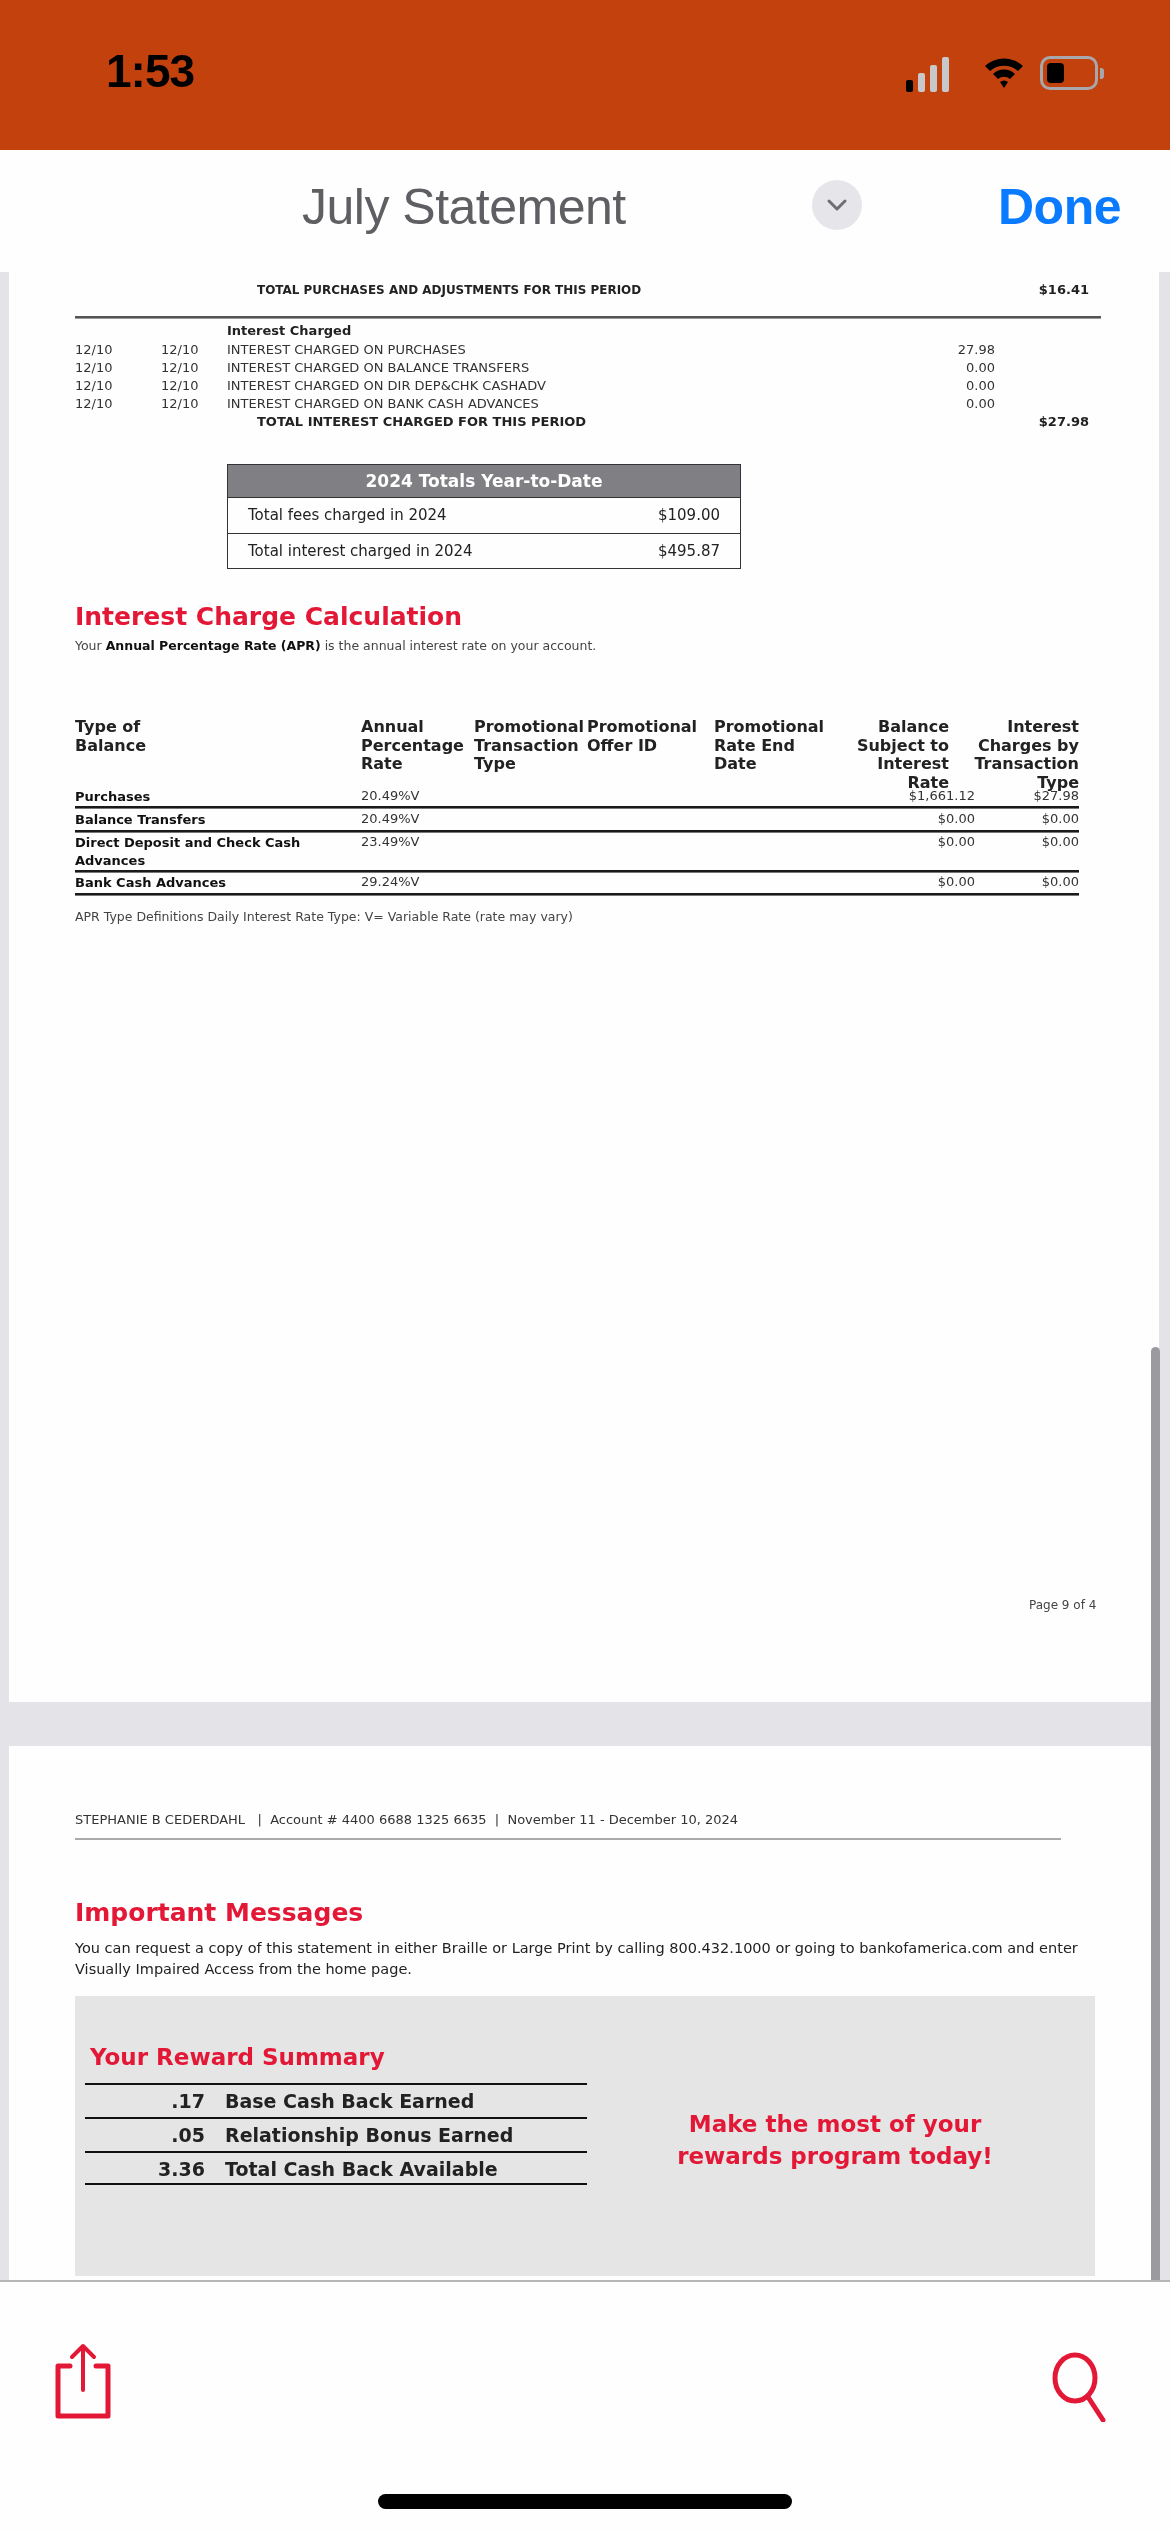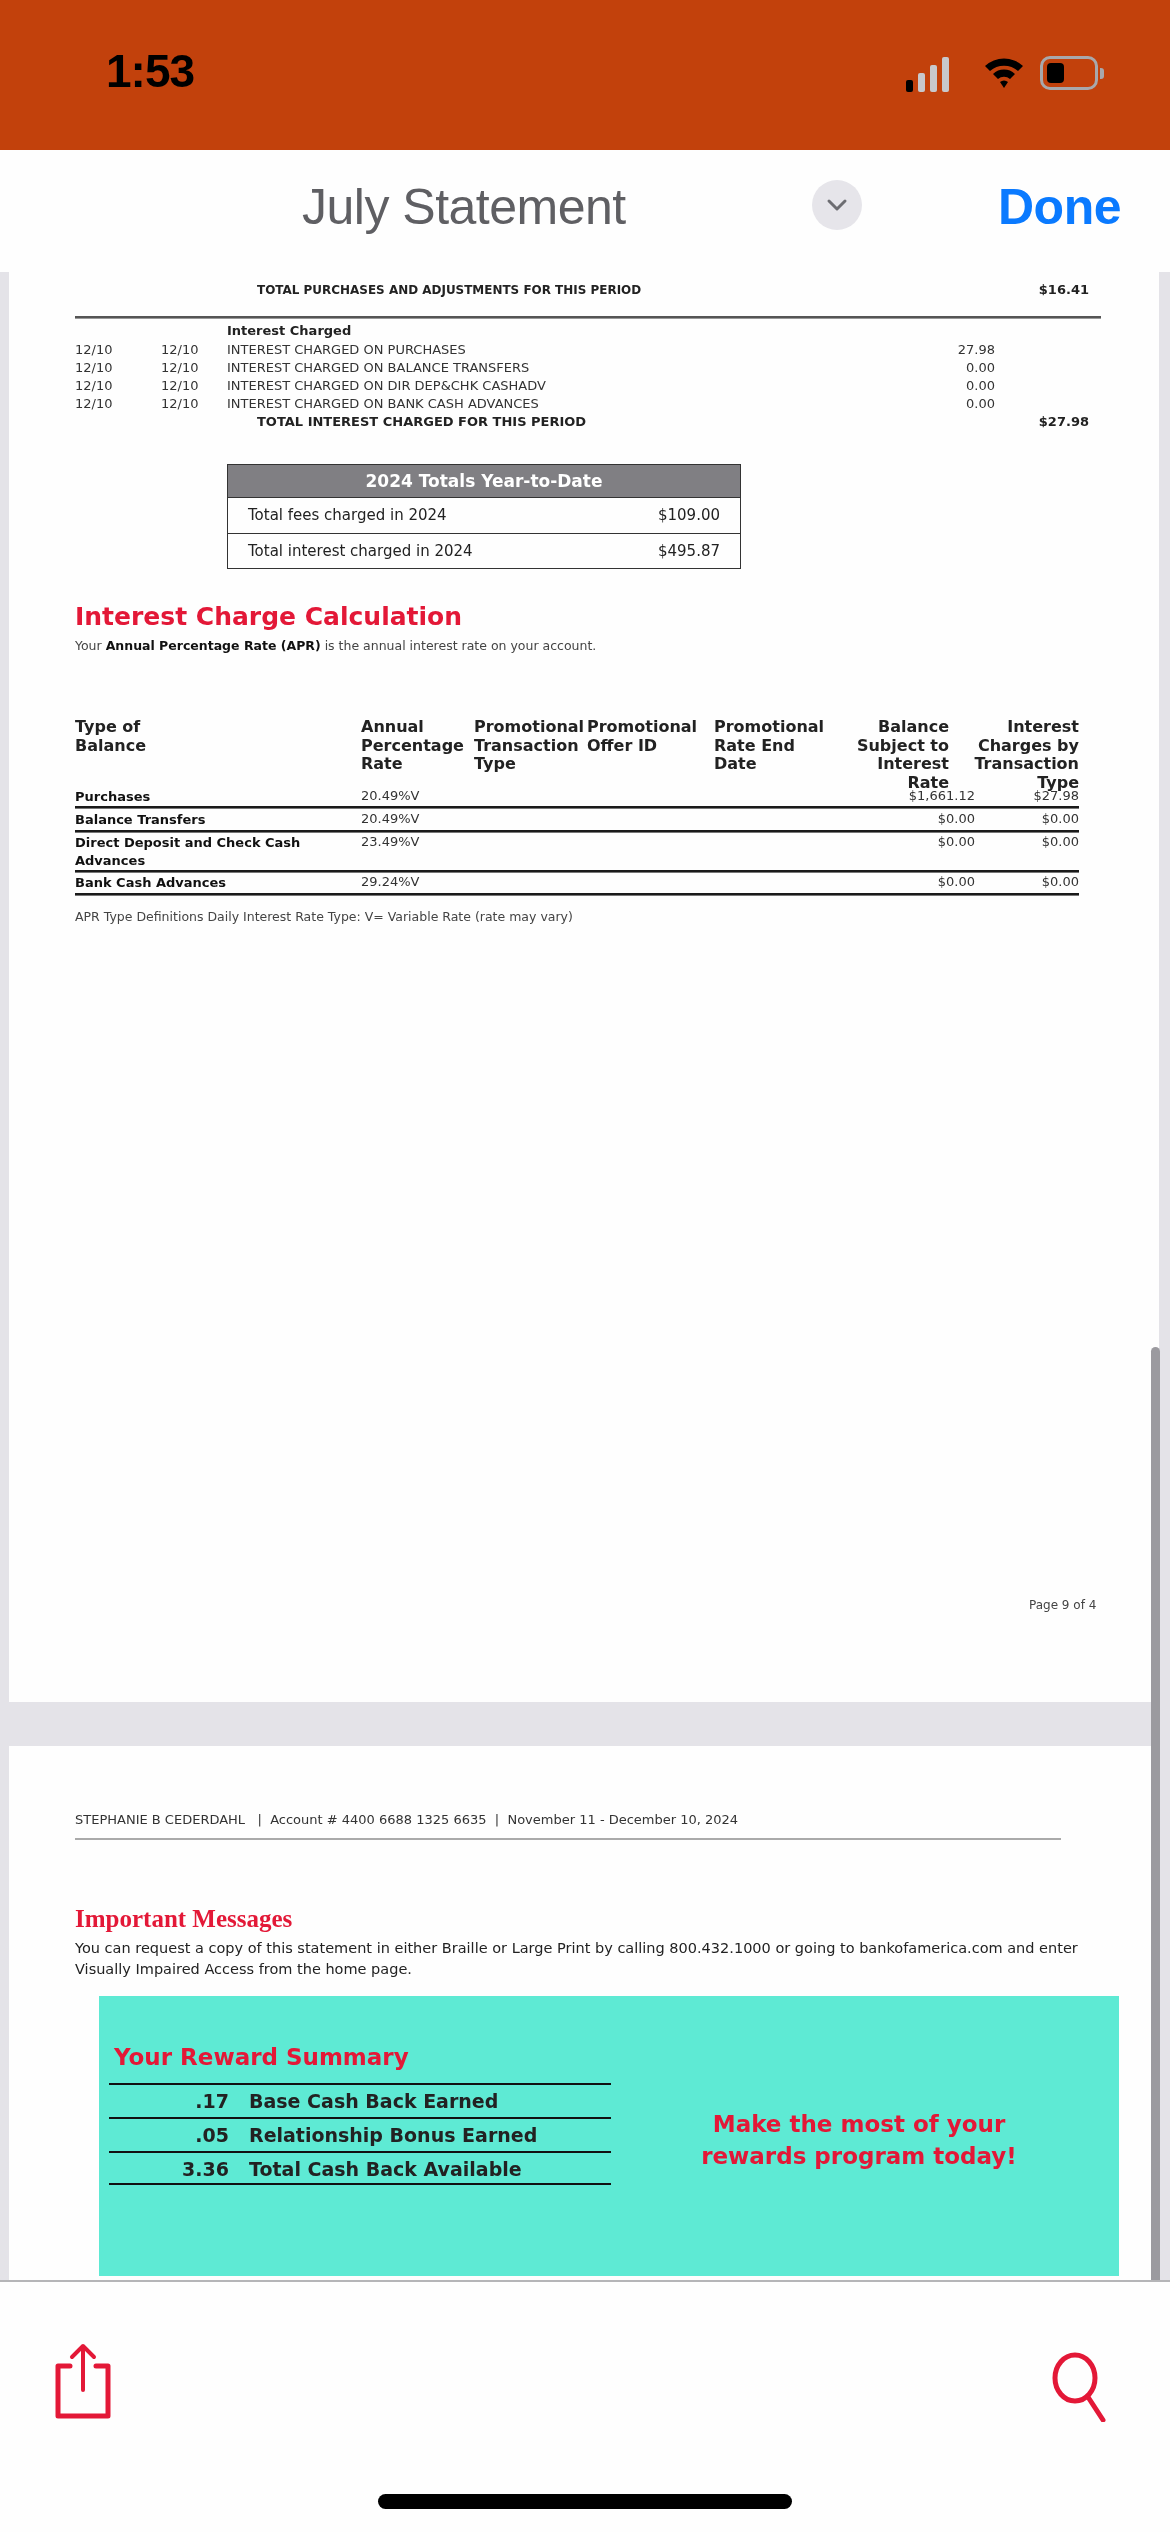--- a/index.html
+++ b/index.html
@@ -63,24 +63,24 @@
   .icc-row .bal { position: absolute; left: 800px; width: 100px; text-align: right; }
   .icc-row .chg { position: absolute; left: 920px; width: 84px; text-align: right; }
   .icc-rule { position: absolute; left: 66px; width: 1004px; height: 3px; background: #1a1a1a; border-bottom: 1px solid #777; }
   .apr-def { position: absolute; left: 66px; top: 646px; font-size: 12.5px; color: #444; }
 
   .page-num { position: absolute; left: 1020px; top: 1356px; font-size: 12px; color: #444; }
 
   
   .p2-header { position: absolute; left: 66px; top: 66px; font-size: 13px; color: #333; }
   .p2-rule { position: absolute; left: 66px; top: 92px; width: 986px; height: 2px; background: #aaa; }
-  .im-title { position: absolute; left: 66px; top: 159px; font-size: 25px; font-weight: bold; color: #e31837; font-family: Liberation Serif, serif; }
+  .im-title { position: absolute; left: 66px; top: 152px; font-size: 25px; font-weight: bold; color: #e31837; }
   .im-body { position: absolute; left: 66px; top: 192px; width: 1020px; font-size: 14.5px; color: #222; line-height: 21px; }
 
-  .reward-box { position: absolute; left: 66px; top: 250px; width: 1020px; height: 280px; background: #5eead4; margin-left: 24px; }
+  .reward-box { position: absolute; left: 66px; top: 250px; width: 1020px; height: 280px; background: #e5e5e5; }
   .reward-title { position: absolute; left: 15px; top: 48px; font-size: 23px; font-weight: bold; color: #e31837; }
   .reward-table { position: absolute; left: 10px; top: 87px; width: 502px; }
   .reward-row { position: relative; height: 34px; border-top: 2px solid #111; font-size: 19px; line-height: 32px; font-weight: bold; color: #222; }
   .reward-row:last-child { border-bottom: 2px solid #111; }
   .reward-row .amt { position: absolute; left: 0; width: 120px; text-align: right; font-weight: bold; }
   .reward-row .lbl { position: absolute; left: 140px; font-weight: bold; }
   .reward-promo { position: absolute; left: 590px; top: 112px; width: 340px; text-align: center; font-size: 23px; font-weight: bold; color: #e31837; line-height: 32px; }
 
   
   .toolbar { position: absolute; left: 0; top: 2280px; width: 1170px; height: 252px; background: #fefefe; border-top: 2px solid #b5b5b8; }

